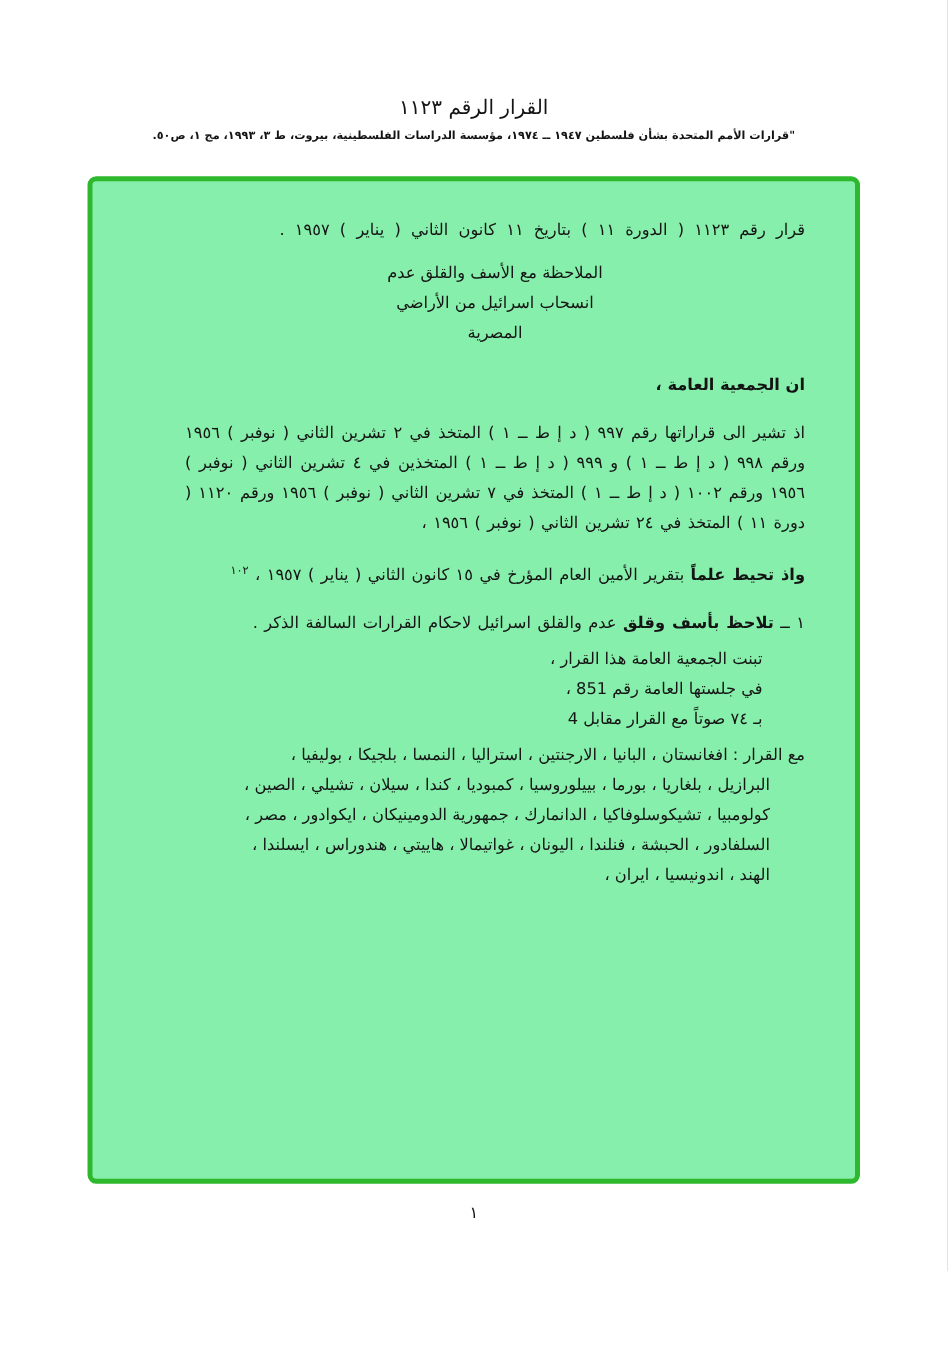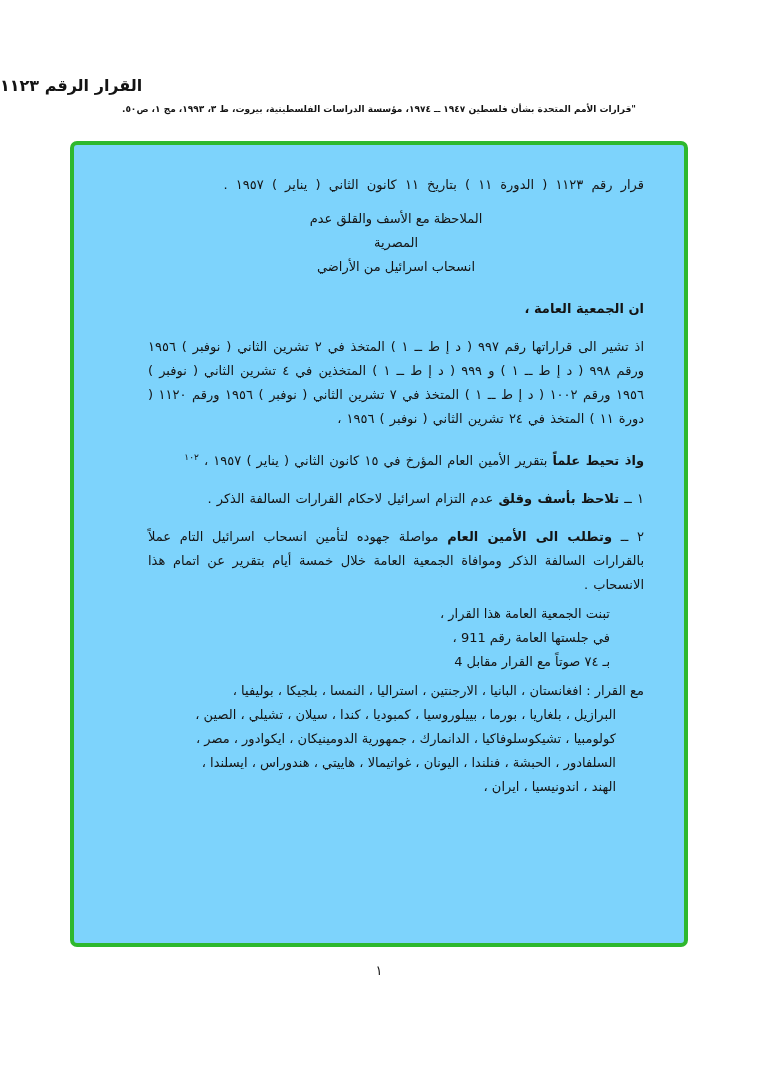--- a/index.html
+++ b/index.html
@@ -7,22 +7,22 @@
     width: 758px; height: 1078px;
     background: #ffffff;
     color: #141414;
     font-family: "DejaVu Sans", sans-serif;
     overflow: hidden;
   }
   .page { width: 758px; height: 1078px; position: relative; }
 
   .doc-title {
     padding-top: 76px;
-    text-align: left;
-    font-weight: bold;
+    text-align: center;
+    font-weight: normal;
     font-size: 16px;
     line-height: 20px;
     direction: rtl;
   }
   .doc-source {
     margin-top: 7px;
     text-align: center;
     font-weight: bold;
     font-size: 9px;
     line-height: 12px;
@@ -30,21 +30,21 @@
   }
 
   .green-box {
     width: 618px; height: 806px;
     margin: 26px auto 0 auto;
     border: 4px solid #2eb82e;
     border-radius: 7px;
     box-sizing: border-box;
     display: flex;
     overflow: hidden;
-    background: #7dd3fc;
+    background: #86efac;
     justify-content: flex-end;
   }
   .box-content {
     flex: 1;
     display: flex;
     flex-direction: column;
     direction: rtl;
     padding: 16px 40px 0 74px;
     font-size: 13px;
     line-height: 24px;
@@ -122,37 +122,36 @@
   <div class="doc-title">القرار الرقم ١١٢٣</div>
   <div class="doc-source">"قرارات الأمم المتحدة بشأن فلسطين ١٩٤٧ ــ ١٩٧٤، مؤسسة الدراسات الفلسطينية، بيروت، ط ٣، ١٩٩٣، مج ١، ص٥٠.</div>
 
   <div class="green-box" style="border-color: rgb(46, 184, 46);">
     <div class="box-content">
 
       <p class="heading">قرار رقم ١١٢٣ ( الدورة ١١ ) بتاريخ ١١ كانون الثاني ( يناير ) ١٩٥٧ .</p>
 
       <div class="subtitle">
         <div>الملاحظة مع الأسف والقلق عدم</div>
+        <div>انسحاب اسرائيل من الأراضي</div>
         <div>المصرية</div>
-        <div>انسحاب اسرائيل من الأراضي</div>
       </div>
 
       <p class="opening">ان الجمعية العامة ،</p>
 
       <p class="para">اذ تشير الى قراراتها رقم ٩٩٧ ( د إ ط ــ ١ ) المتخذ في ٢ تشرين الثاني ( نوفبر ) ١٩٥٦ ورقم ٩٩٨ ( د إ ط ــ ١ ) و ٩٩٩ ( د إ ط ــ ١ ) المتخذين في ٤ تشرين الثاني ( نوفبر ) ١٩٥٦ ورقم ١٠٠٢ ( د إ ط ــ ١ ) المتخذ في ٧ تشرين الثاني ( نوفبر ) ١٩٥٦ ورقم ١١٢٠ ( دورة ١١ ) المتخذ في ٢٤ تشرين الثاني ( نوفبر ) ١٩٥٦ ،</p>
 
       <p class="para"><span class="bold">واذ تحيط علماً</span><span> بتقرير الأمين العام المؤرخ في ١٥ كانون الثاني ( يناير ) ١٩٥٧ ، </span><sup class="ref">١٠٢</sup></p>
 
-      <p class="para"><span>١ ــ </span><span class="bold">تلاحظ بأسف وقلق</span><span> عدم التزام اسرائيل لاحكام القرارات السالفة الذكر .</span></p>
+      <p class="para"><span>١ ــ </span><span class="bold">تلاحظ بأسف وقلق</span><span> عدم والقلق اسرائيل لاحكام القرارات السالفة الذكر .</span></p>
 
-      <p class="para"><span>٢ ــ </span><span class="bold">وتطلب الى الأمين العام</span><span> مواصلة جهوده لتأمين انسحاب اسرائيل التام عملاً بالقرارات السالفة الذكر وموافاة الجمعية العامة خلال خمسة أيام بتقرير عن اتمام هذا الانسحاب .</span></p>
 
       <div class="adoption">
         <div>تبنت الجمعية العامة هذا القرار ،</div>
-        <div>في جلستها العامة رقم 911 ،</div>
+        <div>في جلستها العامة رقم 851 ،</div>
         <div>بـ ٧٤ صوتاً مع القرار مقابل 4</div>
       </div>
 
       <p class="countries">مع القرار : افغانستان ، البانيا ، الارجنتين ، استراليا ، النمسا ، بلجيكا ، بوليفيا ، البرازيل ، بلغاريا ، بورما ، بييلوروسيا ، كمبوديا ، كندا ، سيلان ، تشيلي ، الصين ، كولومبيا ، تشيكوسلوفاكيا ، الدانمارك ، جمهورية الدومينيكان ، ايكوادور ، مصر ، السلفادور ، الحبشة ، فنلندا ، اليونان ، غواتيمالا ، هاييتي ، هندوراس ، ايسلندا ، الهند ، اندونيسيا ، ايران ،</p>
 
 
     </div>
   </div>
 
   <div class="page-number">١</div>

